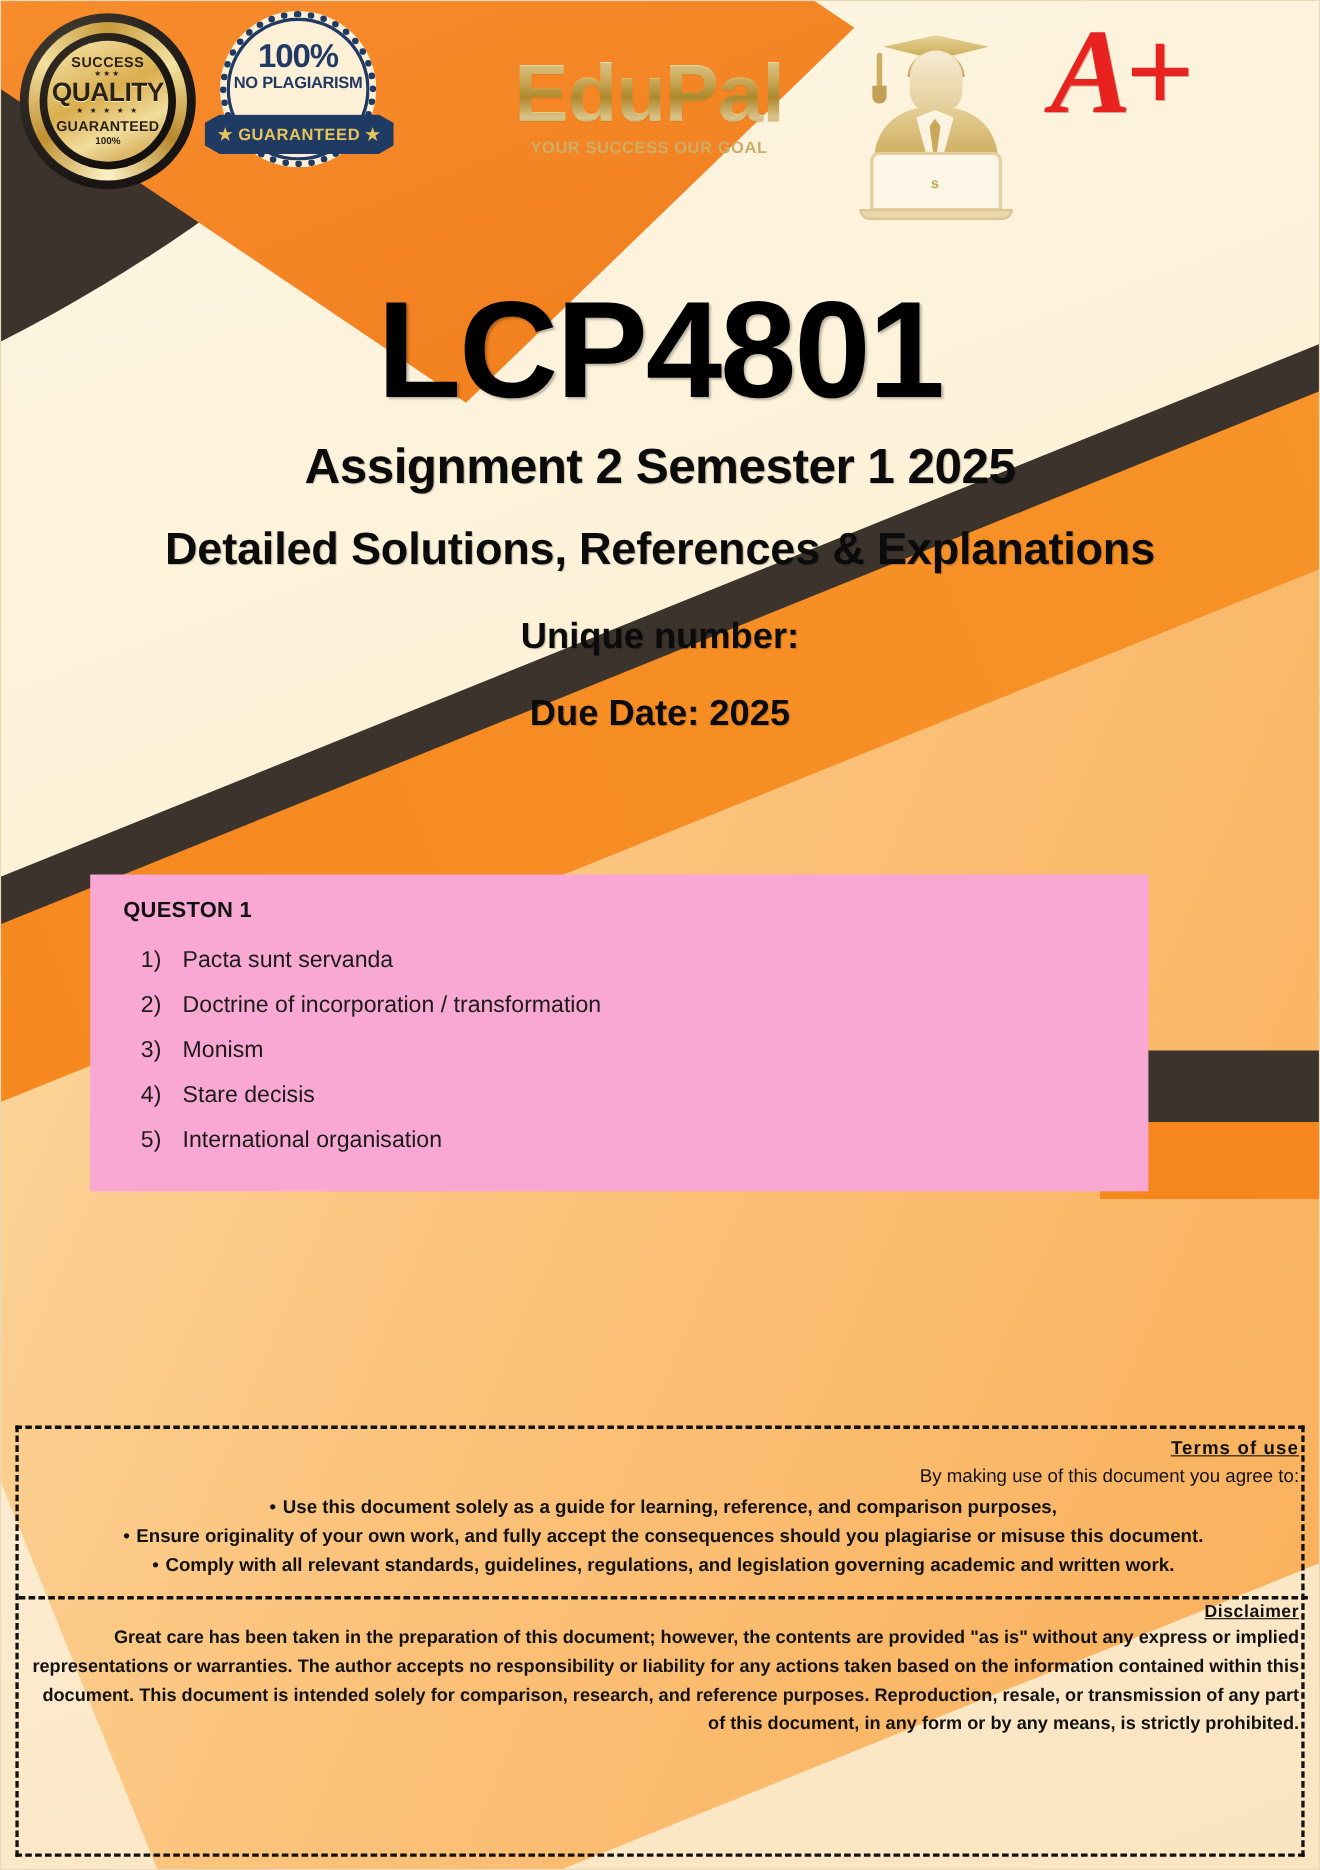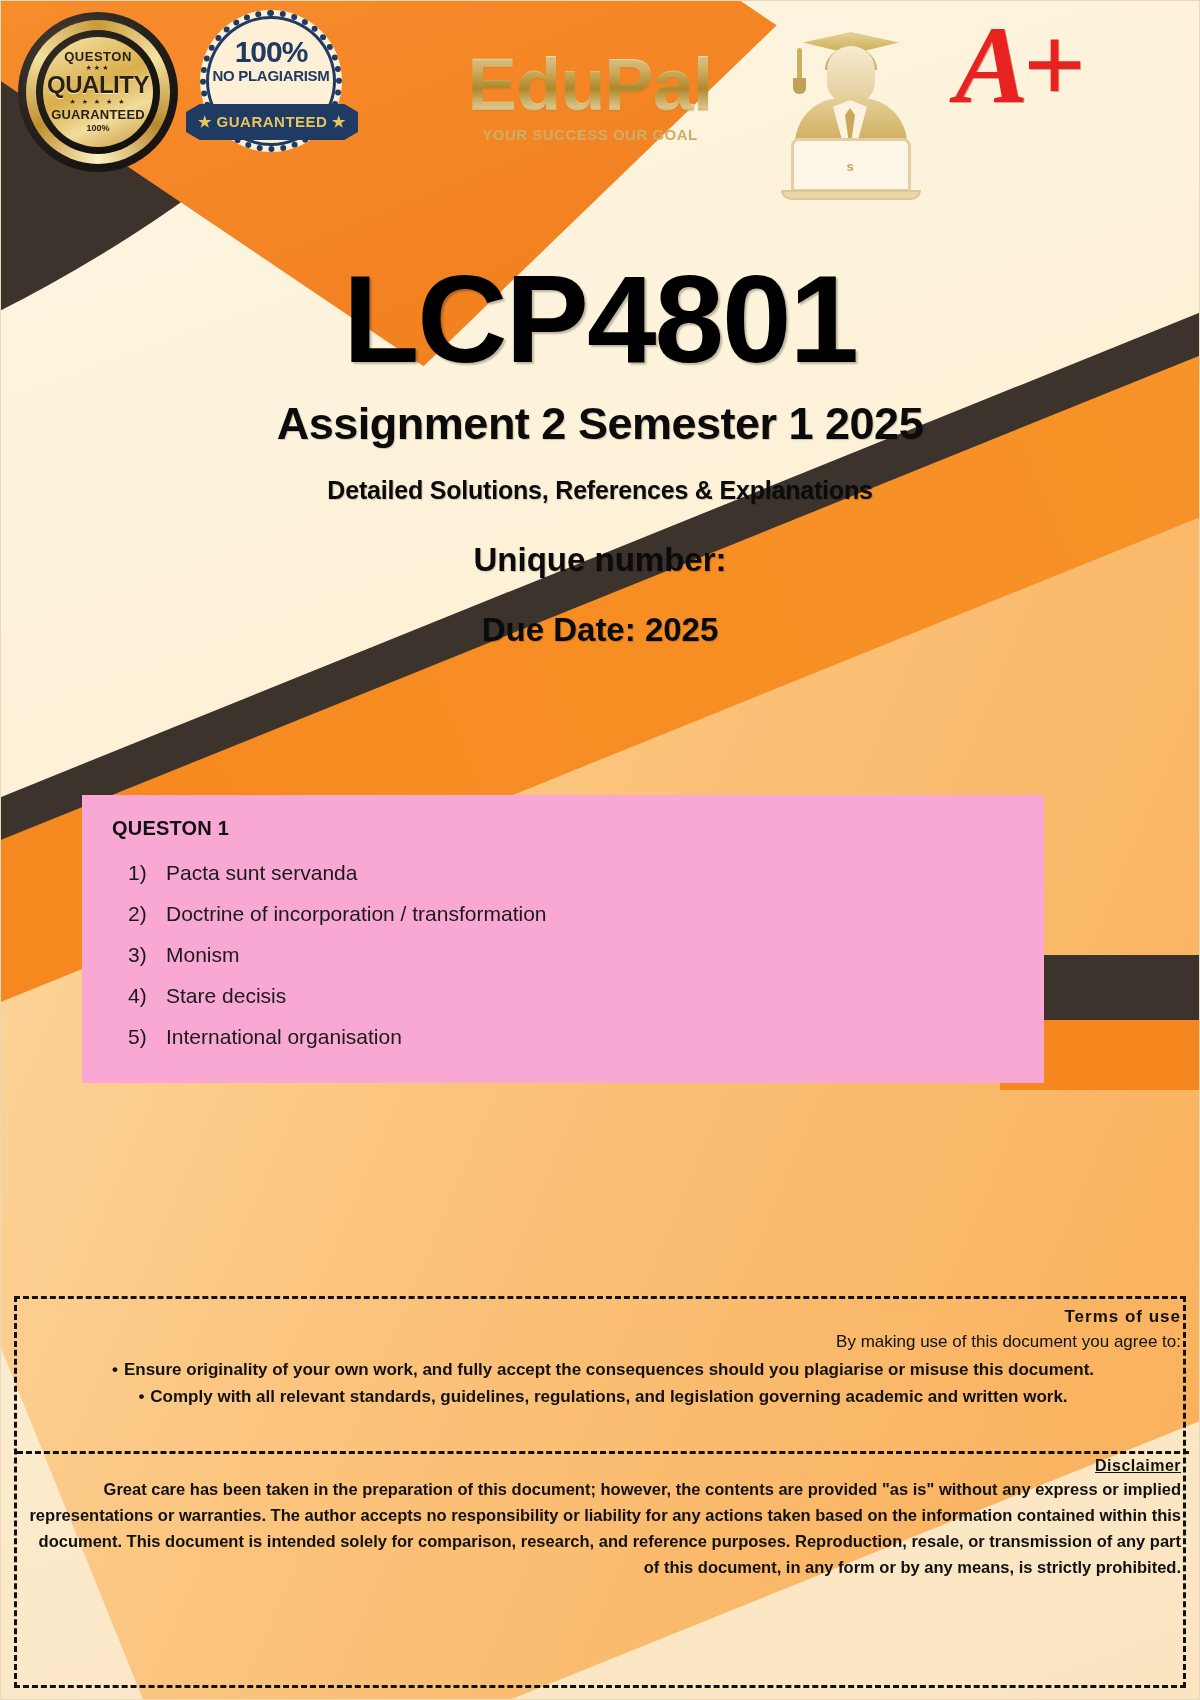--- a/index.html
+++ b/index.html
@@ -215,21 +215,21 @@
   .course-code {
     font-size:125px; font-weight:bold; line-height:1.02; color:#000;
     letter-spacing:-2px;
     text-shadow:2px 2px 2px rgba(0,0,0,.25);
   }
   .t-assign {
     font-size:45px; font-weight:bold; color:#0b0b0b; margin-top:15px; letter-spacing:-.5px;
     text-shadow:1px 1px 1px rgba(0,0,0,.2);
   }
   .t-detail {
-    font-size:25px; font-weight:bold; color:#0b0b0b; margin-top:26px; letter-spacing:-.2px;
+    font-size:41px; font-weight:bold; color:#0b0b0b; margin-top:26px; letter-spacing:-.2px;
     text-shadow:1px 1px 1px rgba(0,0,0,.2);
   }
   .t-unique {
     font-size:33px; font-weight:bold; color:#0b0b0b; margin-top:36px;
     text-shadow:1px 1px 1px rgba(0,0,0,.2);
   }
   .t-due {
     font-size:33px; font-weight:bold; color:#0b0b0b; margin-top:32px;
     text-shadow:1px 1px 1px rgba(0,0,0,.2);
   }
@@ -256,21 +256,21 @@
   .legal {
     position:absolute; left:14px; top:1296px; width:1172px; height:392px;
     border:3px dashed #111; box-sizing:border-box; z-index:8;
     background:transparent;
   }
   .legal-inner { position:absolute; inset:0; }
 
   .terms-block { position:absolute; left:0; top:8px; width:1172px; padding:0 8px; box-sizing:border-box; }
   .legal h3 {
     margin:0; text-align:right; font-size:17px; font-weight:bold; color:#111;
-    letter-spacing:1px;
+    text-decoration:underline; letter-spacing:1px;
   }
   .legal .lead {
     text-align:right; font-size:17px; font-weight:normal; color:#111; margin-top:5px;
   }
   .tlist { margin:6px 0 0 0; padding:0; list-style:none; }
   .tlist li {
     font-size:17px; font-weight:bold; color:#111; line-height:1.45;
     text-align:center; margin-bottom:2px; position:relative;
   }
   .tlist li .b { margin-right:6px; }
@@ -308,21 +308,21 @@
 </div>
 <div class="page-border"></div>
 
 <div class="header">
 
   <div class="badge seal-quality">
     <div class="ring-black"></div>
     <div class="ring-gold"></div>
     <div class="ring-black2"></div>
     <div class="face">
-      <div class="t1">QUESTON</div>
+      <div class="t1">SUCCESS</div>
       <div class="stars">★★★</div>
       <div class="t2">QUALITY</div>
       <div class="stars">★ ★ ★ ★ ★</div>
       <div class="t3">GUARANTEED</div>
       <div class="t4">100%</div>
     </div>
   </div>
 
   <div class="badge seal-plag">
     <div class="circ">
@@ -389,20 +389,23 @@
 </div>
 
 <div class="legal">
   <div class="legal-inner">
 
     <div class="terms-block">
       <h3>Terms of use</h3>
       <div class="lead">By making use of this document you agree to:</div>
       <ul class="tlist">
         <li>
+          <span class="b">•</span><span>Use this document solely as a guide for learning, reference, and comparison purposes,</span>
+        </li>
+        <li>
           <span class="b">•</span><span>Ensure originality of your own work, and fully accept the consequences should you plagiarise or misuse this document.</span>
         </li>
         <li>
           <span class="b">•</span><span>Comply with all relevant standards, guidelines, regulations, and legislation governing academic and written work.</span>
         </li>
       </ul>
     </div>
 
     <div class="divider"></div>
 

